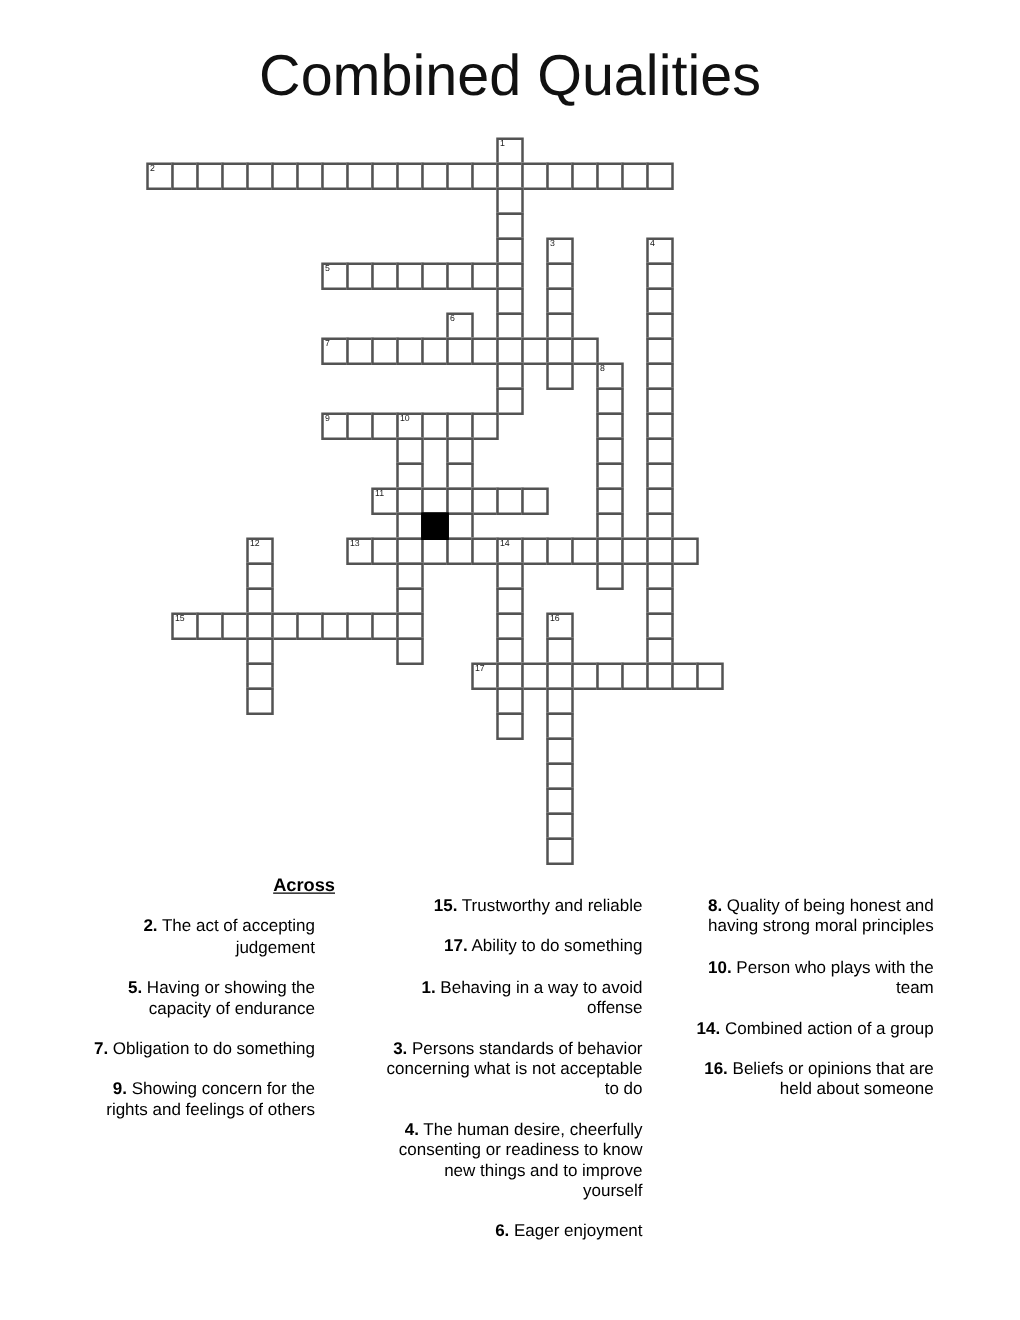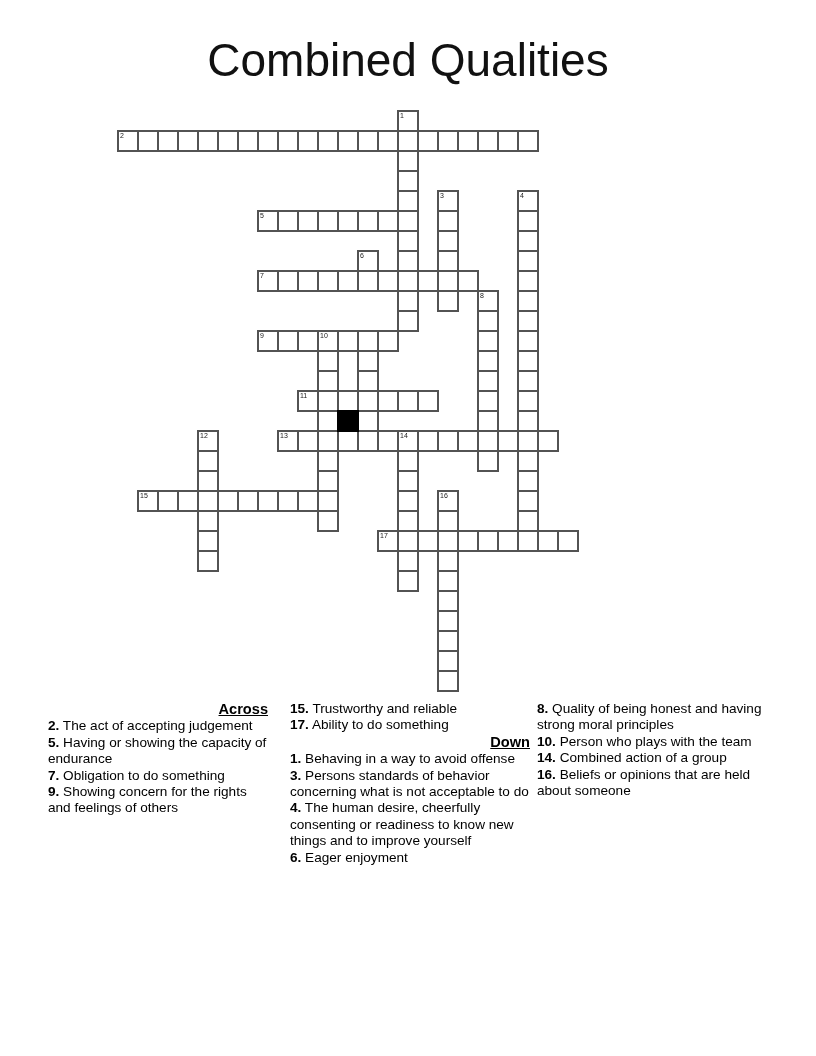--- a/index.html
+++ b/index.html
@@ -21,21 +21,21 @@
   .cellnum{
     position:absolute;left:1px;top:0px;font-size:7px;line-height:8px;
     color:#1a1a1a;font-weight:400;letter-spacing:0px;
   }
   .cluecol{position:absolute;font-size:13.6px;line-height:16.4px;}
   .cluehead{
     font-weight:bold;text-decoration:underline;font-size:14.6px;
     margin:0 0 1px 0;
     text-align:right;
   }
-  .clue{margin:0;}
+  .clue{margin:16px;text-align:right;}
   .clue b{font-weight:bold;}
 </style>
 </head>
 <body>
 
 <div class="title">Combined Qualities</div>
 
 <div class="grid" id="grid">
     <div class="cell" style="left: 397px; top: 110px;">
       <span class="cellnum">1</span>
@@ -234,21 +234,20 @@
     <div class="cluecol" style="left: 48px; top: 701px; width: 220px;">
       <div class="cluehead">Across</div>
       <div class="clue"><b>2.</b><span> The act of accepting judgement</span></div>
       <div class="clue"><b>5.</b><span> Having or showing the capacity of endurance</span></div>
       <div class="clue"><b>7.</b><span> Obligation to do something</span></div>
       <div class="clue"><b>9.</b><span> Showing concern for the rights and feelings of others</span></div>
     </div>
     <div class="cluecol" style="left: 290px; top: 701px; width: 240px;">
       <div class="clue"><b>15.</b><span> Trustworthy and reliable</span></div>
       <div class="clue"><b>17.</b><span> Ability to do something</span></div>
-      <div class="cluehead">Down</div>
       <div class="clue"><b>1.</b><span> Behaving in a way to avoid offense</span></div>
       <div class="clue"><b>3.</b><span> Persons standards of behavior concerning what is not acceptable to do</span></div>
       <div class="clue"><b>4.</b><span> The human desire, cheerfully consenting or readiness to know new things and to improve yourself</span></div>
       <div class="clue"><b>6.</b><span> Eager enjoyment</span></div>
     </div>
     <div class="cluecol" style="left: 537px; top: 701px; width: 226px;">
       <div class="clue"><b>8.</b><span> Quality of being honest and having strong moral principles</span></div>
       <div class="clue"><b>10.</b><span> Person who plays with the team</span></div>
       <div class="clue"><b>14.</b><span> Combined action of a group</span></div>
       <div class="clue"><b>16.</b><span> Beliefs or opinions that are held about someone</span></div>

